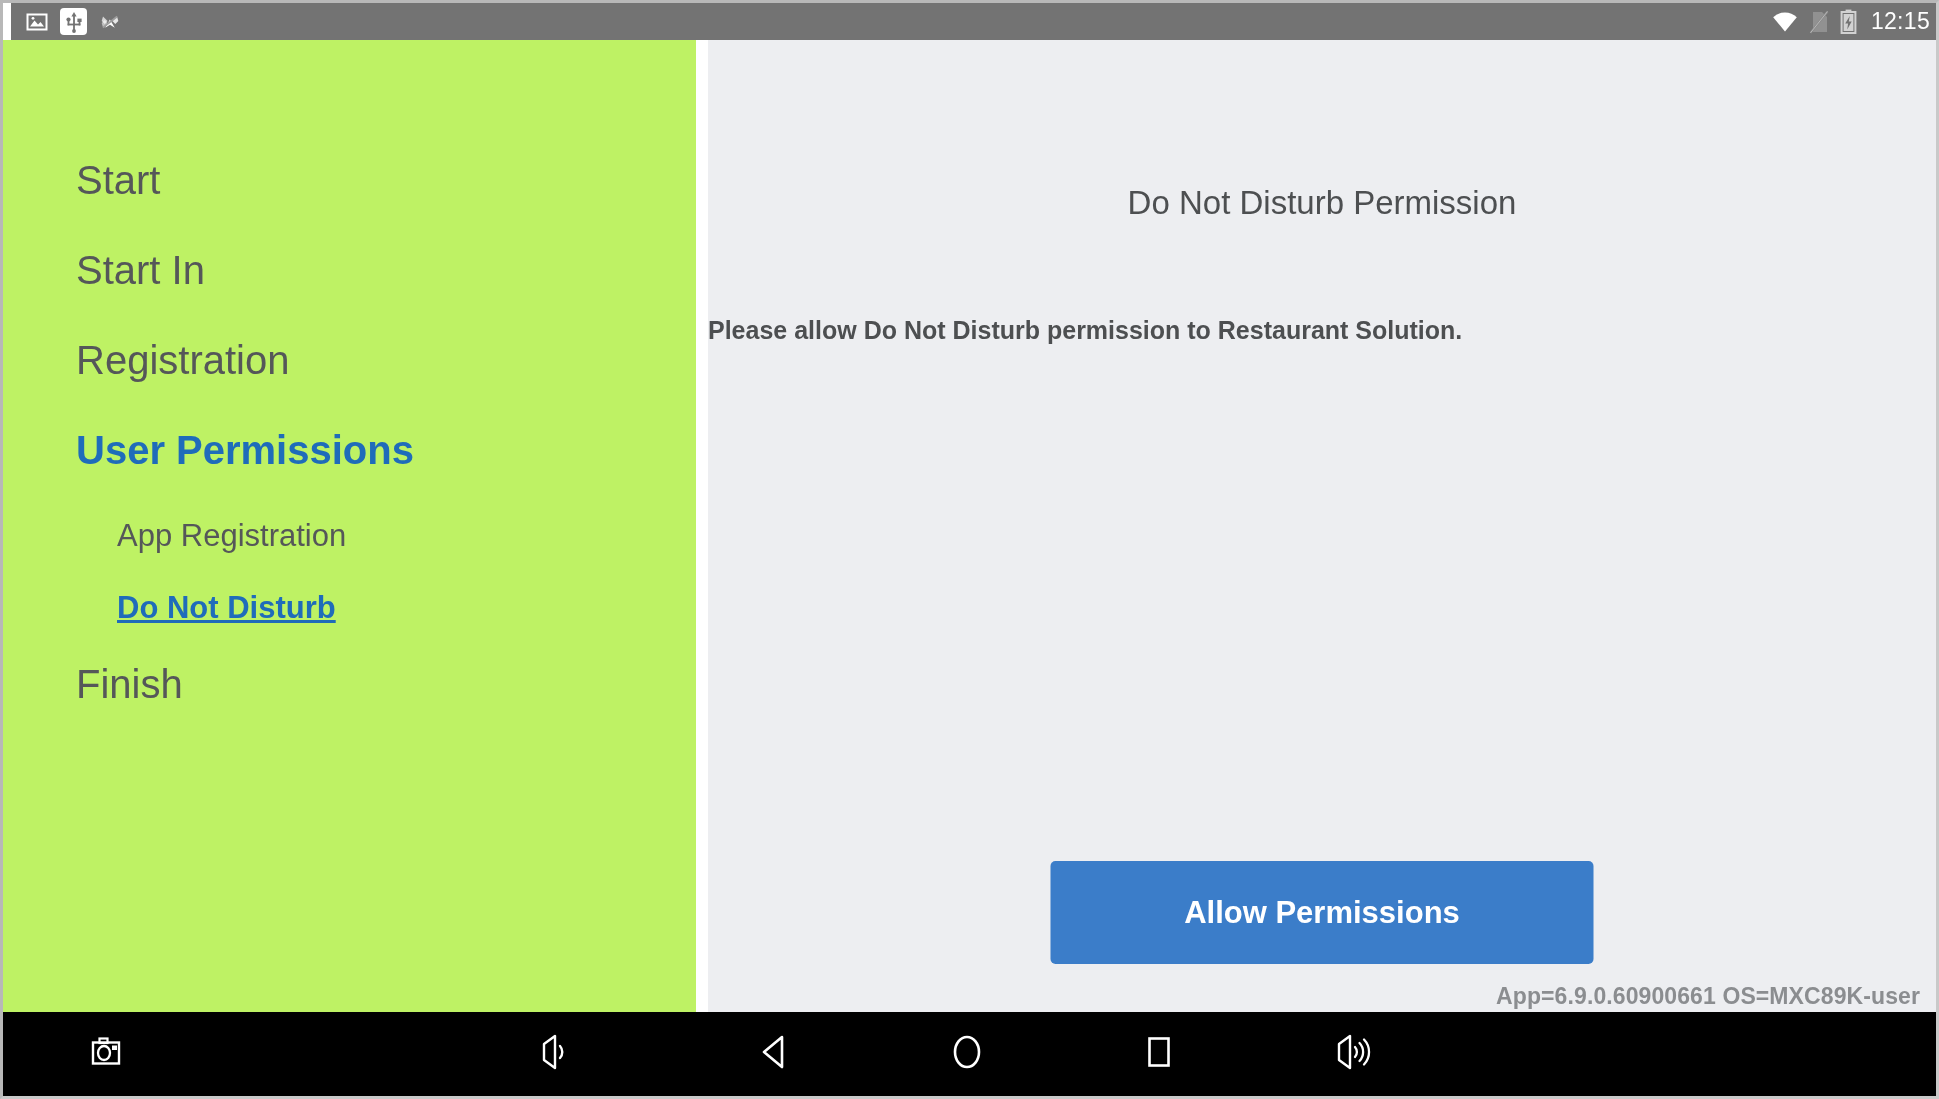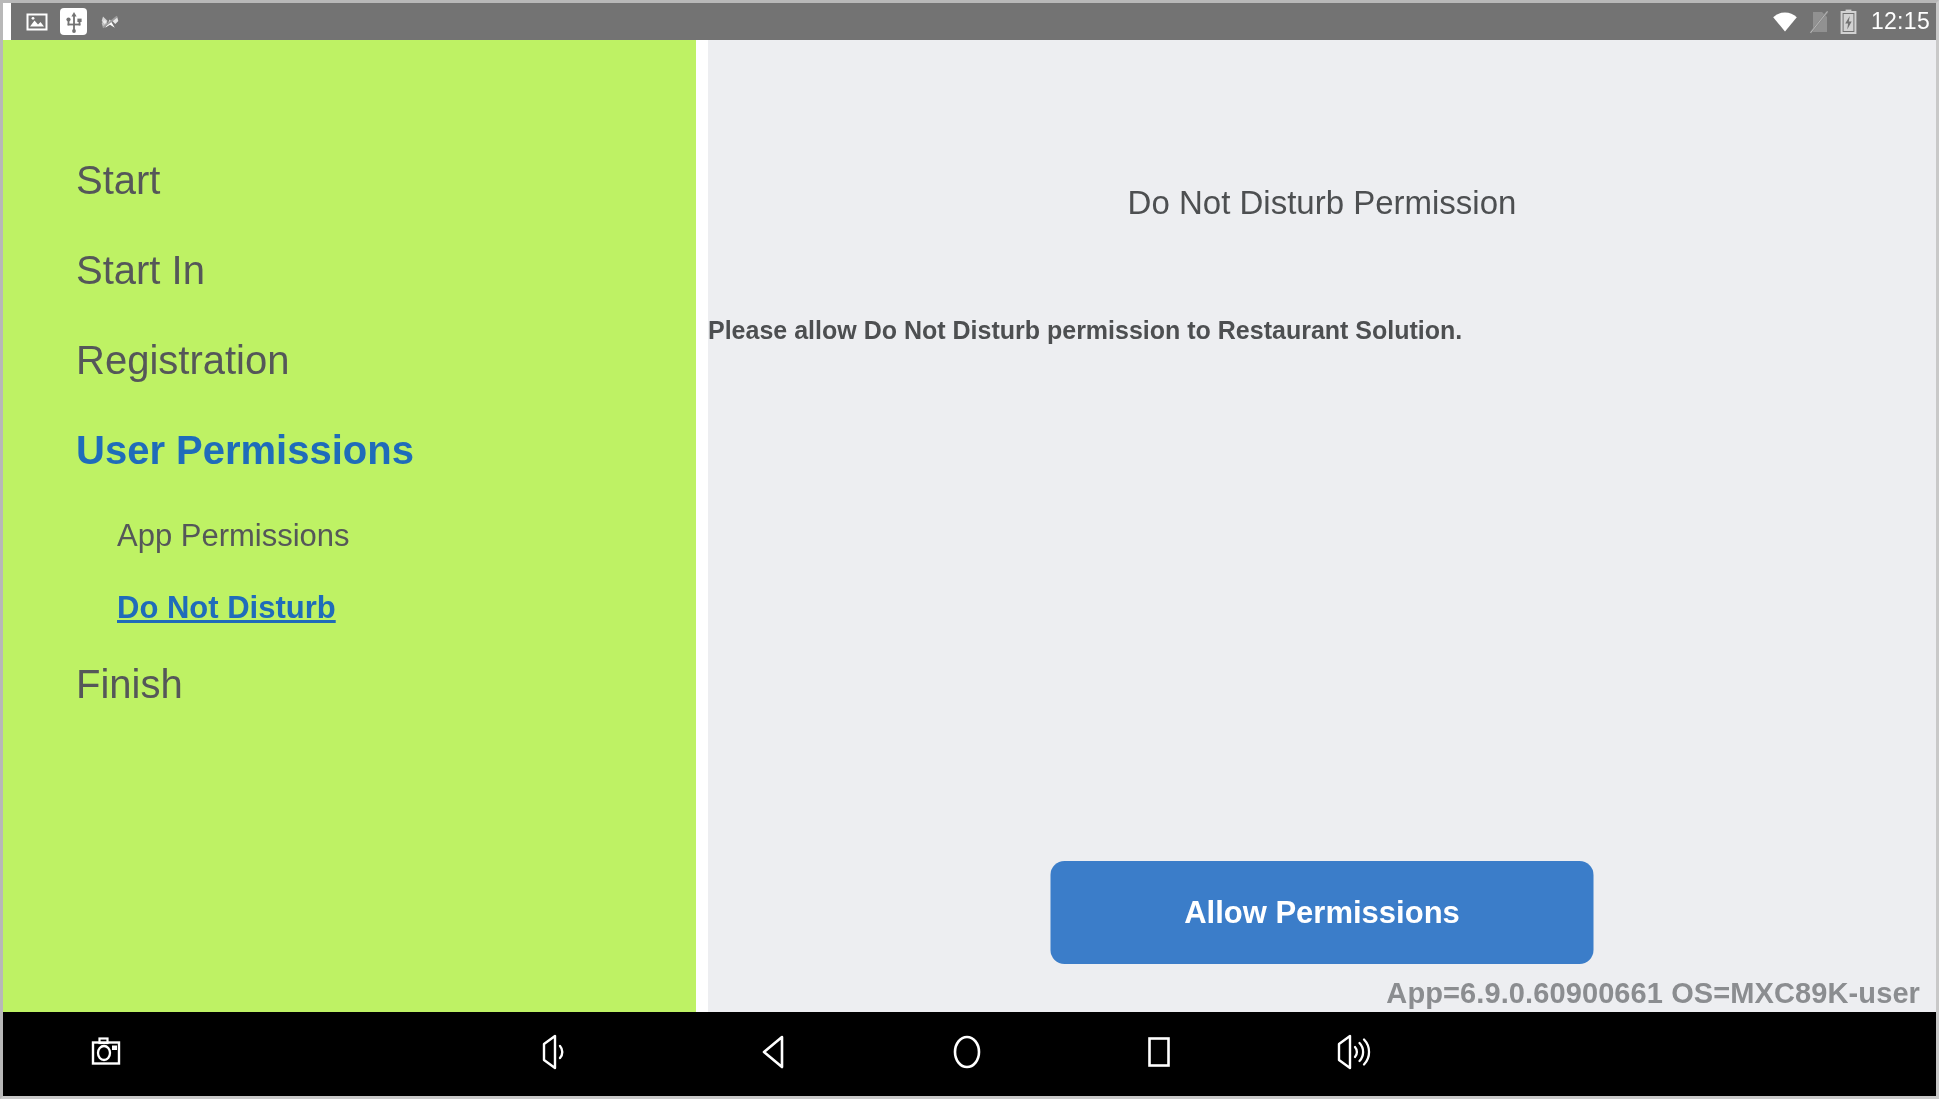--- a/index.html
+++ b/index.html
@@ -126,34 +126,34 @@
 
   #allow-btn {
     position: absolute;
     left: 50%;
     transform: translateX(-50%);
     top: 821px;
     width: 543px;
     height: 103px;
     background: #3b7dc9;
     border: none;
-    border-radius: 14px;
+    border-radius: 5px;
     color: #ffffff;
     font-family: "Liberation Sans", sans-serif;
     font-size: 31px;
     font-weight: 700;
     cursor: pointer;
   }
 
   #version-text {
     position: absolute;
     right: 16px;
     bottom: 8px;
     color: #8b8d90;
-    font-size: 29px;
+    font-size: 23px;
     font-weight: 700;
     letter-spacing: 0.1px;
   }
 
   
   #nav-bar {
     position: absolute;
     bottom: 0; left: 0;
     width: 100%;
     height: 84px;
@@ -245,21 +245,21 @@
     </div>
   </div>
 
   <div id="content">
 
     <nav id="sidebar">
       <div class="nav-item">Start</div>
       <div class="nav-item">Start In</div>
       <div class="nav-item">Registration</div>
       <div class="nav-item active">User Permissions</div>
-      <div class="nav-sub">App Permissions</div>
+      <div class="nav-sub">App Registration</div>
       <div class="nav-sub active">Do Not Disturb</div>
       <div class="nav-item">Finish</div>
     </nav>
 
     <section id="main">
       <h1 id="main-title">Do Not Disturb Permission</h1>
       <p id="main-desc">Please allow Do Not Disturb permission to Restaurant Solution.</p>
       <button id="allow-btn">Allow Permissions</button>
       <div id="version-text">App=6.9.0.60900661 OS=MXC89K-user</div>
     </section>

